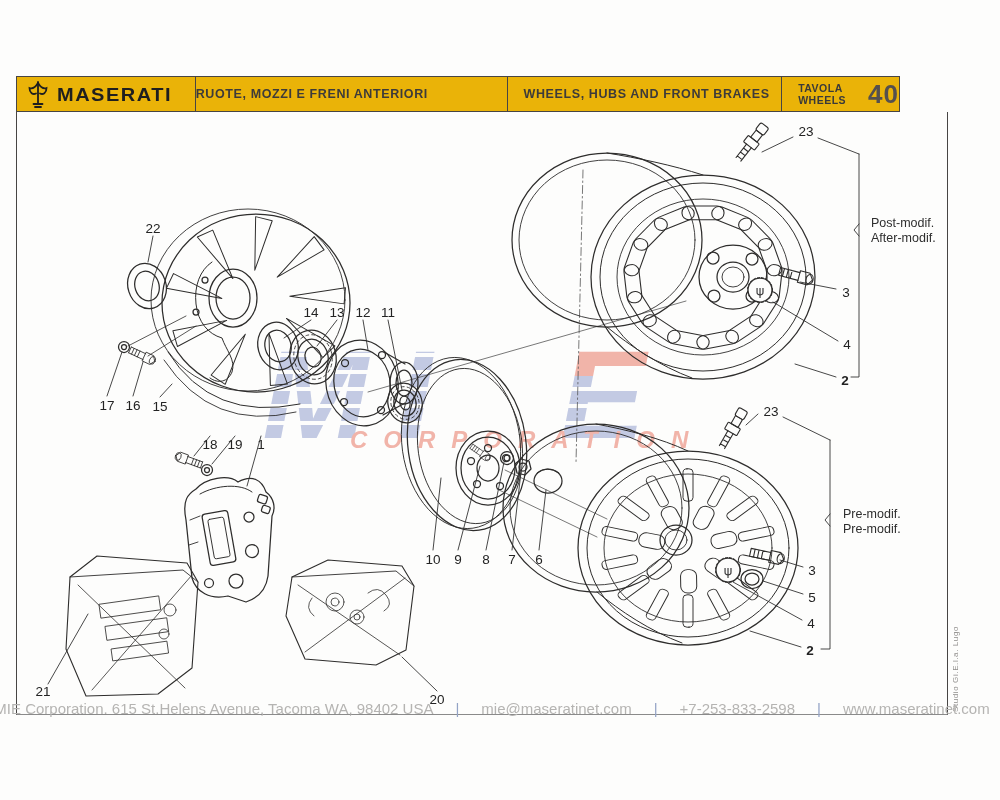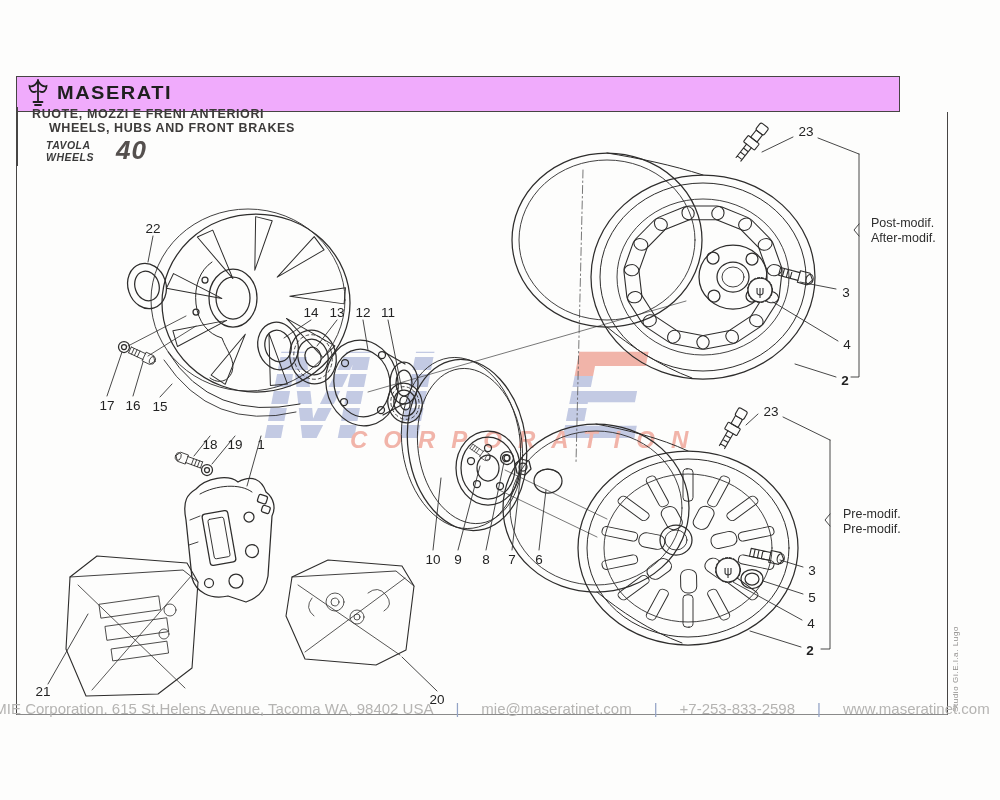--- a/index.html
+++ b/index.html
@@ -1,25 +1,25 @@
 <!DOCTYPE html>
 <html><head>
 <meta charset="utf-8">
 <style>
   html,body{margin:0;padding:0;background:#e8e8e8;}
   .page{position:relative;width:1000px;height:800px;background:#fdfdfc;overflow:hidden;
         font-family:"Liberation Sans",sans-serif;}
   
   .hdr{position:absolute;left:16px;top:76px;width:884px;height:36px;
-       border:1.6px solid #474544;display:flex;background:#f0abfc;z-index:3;box-sizing:border-box;flex-direction:column;}
+       border:1.6px solid #474544;display:flex;background:#eab308;z-index:3;box-sizing:border-box;}
   .hcell{display:flex;align-items:center;box-sizing:border-box;height:100%;}
   .cell-logo{width:180px;padding-left:8px;}
-  .cell-it{width:316px;border-left:1.4px solid #474544;padding-left:14px;}
-  .cell-en{width:278px;border-left:1.4px solid #474544;padding-left:16px;justify-content:flex-end;}
-  .cell-tav{flex:1;border-left:1.4px solid #474544;padding-left:28px;justify-content:flex-start;gap:22px;font-style:italic;}
+  .cell-it{width:316px;border-left:1.4px solid #474544;}
+  .cell-en{width:278px;border-left:1.4px solid #474544;padding-left:16px;}
+  .cell-tav{flex:1;border-left:1.4px solid #474544;padding-left:16px;justify-content:flex-start;gap:22px;}
   .brand{font-size:20px;font-weight:800;letter-spacing:1.5px;color:#1f1f1f;
          transform:scaleY(.95);white-space:nowrap;}
   .title{font-size:12.5px;font-weight:bold;letter-spacing:.6px;color:#3d3b3a;white-space:nowrap;}
   .tavcol{display:flex;flex-direction:column;justify-content:center;line-height:12px;}
   .tavcol span{font-size:10.5px;font-weight:bold;color:#3a3a3a;letter-spacing:.5px;}
   .tavnum{font-size:26px;font-weight:bold;color:#55504e;letter-spacing:1px;}
   
   .mainbox{position:absolute;left:16px;top:112px;width:932px;height:603px;
            border-left:1.6px solid #474544;border-right:1.6px solid #474544;
            border-bottom:1.6px solid #8a8a8a;z-index:1;box-sizing:border-box;}

